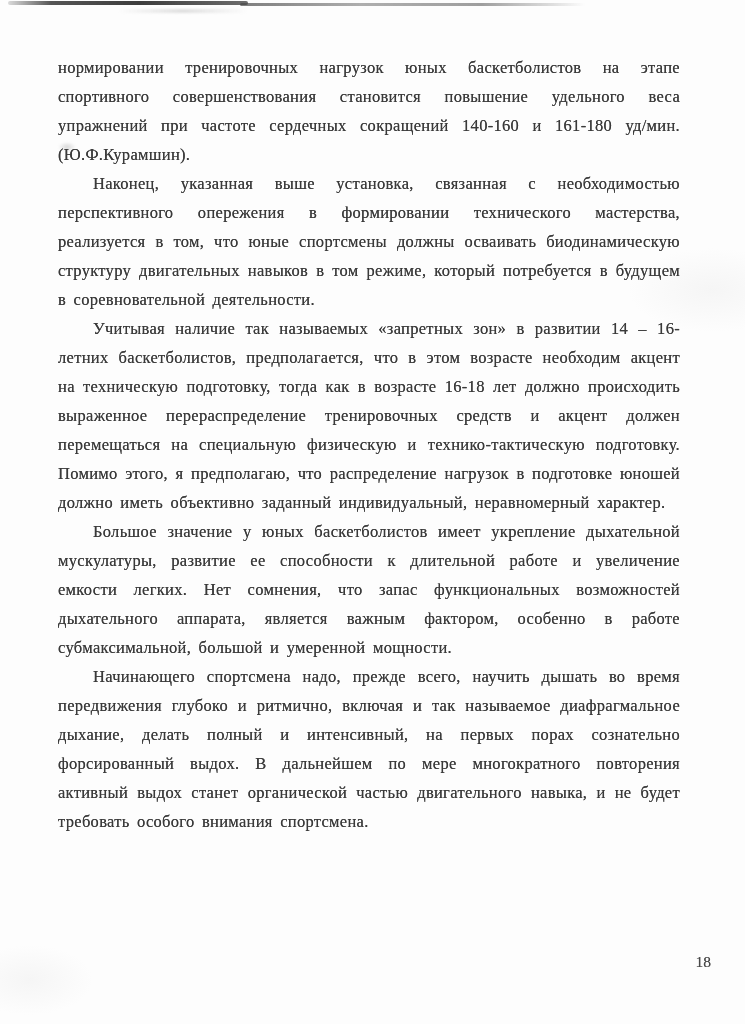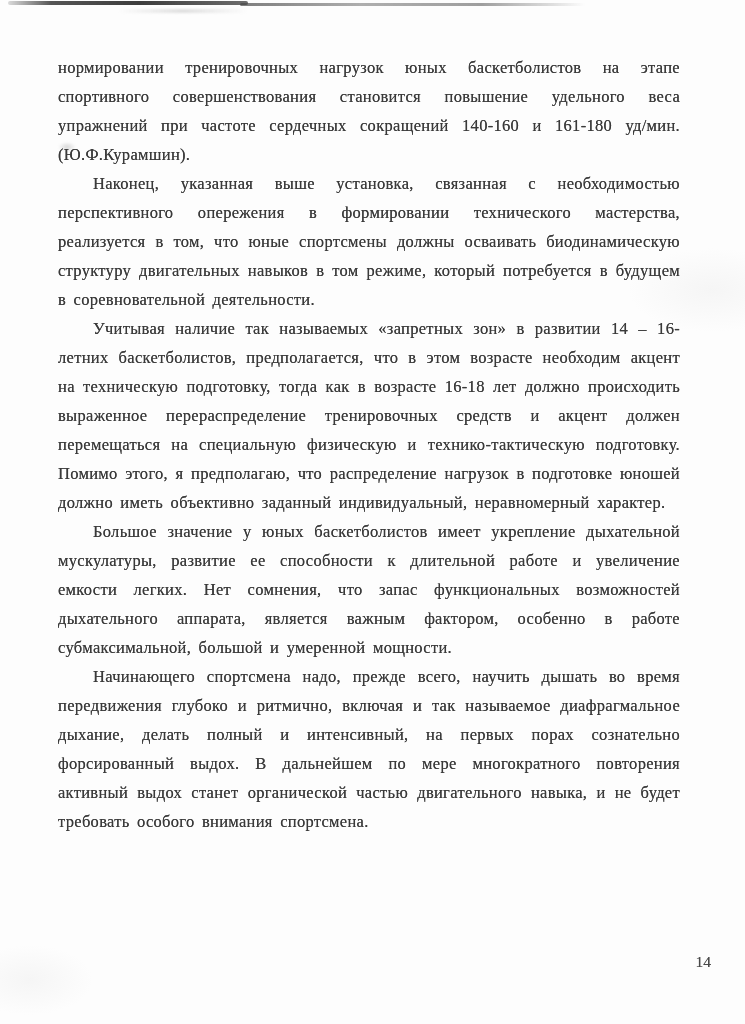--- a/index.html
+++ b/index.html
@@ -106,15 +106,15 @@
   <div class="artifact-smudge-left"></div>
 
   <div class="text-block">
     <p class="para no-indent">нормировании тренировочных нагрузок юных баскетболистов на этапе спортивного совершенствования становится повышение удельного веса упражнений при частоте сердечных сокращений 140-160 и 161-180 уд/мин. (Ю.Ф.Курамшин).</p>
     <p class="para">Наконец, указанная выше установка, связанная с необходимостью перспективного опережения в формировании технического мастерства, реализуется в том, что юные спортсмены должны осваивать биодинамическую структуру двигательных навыков в том режиме, который потребуется в будущем в соревновательной деятельности.</p>
     <p class="para">Учитывая наличие так называемых «запретных зон» в развитии 14 – 16-летних баскетболистов, предполагается, что в этом возрасте необходим акцент на техническую подготовку, тогда как в возрасте 16-18 лет должно происходить выраженное перераспределение тренировочных средств и акцент должен перемещаться на специальную физическую и технико-тактическую подготовку. Помимо этого, я предполагаю, что распределение нагрузок в подготовке юношей должно иметь объективно заданный индивидуальный, неравномерный характер.</p>
     <p class="para">Большое значение у юных баскетболистов имеет укрепление дыхательной мускулатуры, развитие ее способности к длительной работе и увеличение емкости легких. Нет сомнения, что запас функциональных возможностей дыхательного аппарата, является важным фактором, особенно в работе субмаксимальной, большой и умеренной мощности.</p>
     <p class="para">Начинающего спортсмена надо, прежде всего, научить дышать во время передвижения глубоко и ритмично, включая и так называемое диафрагмальное дыхание, делать полный и интенсивный, на первых порах сознательно форсированный выдох. В дальнейшем по мере многократного повторения активный выдох станет органической частью двигательного навыка, и не будет требовать особого внимания спортсмена.</p>
   </div>
 
-  <div class="page-number">14</div>
+  <div class="page-number">18</div>
 
 </div>
 
 </body></html>

